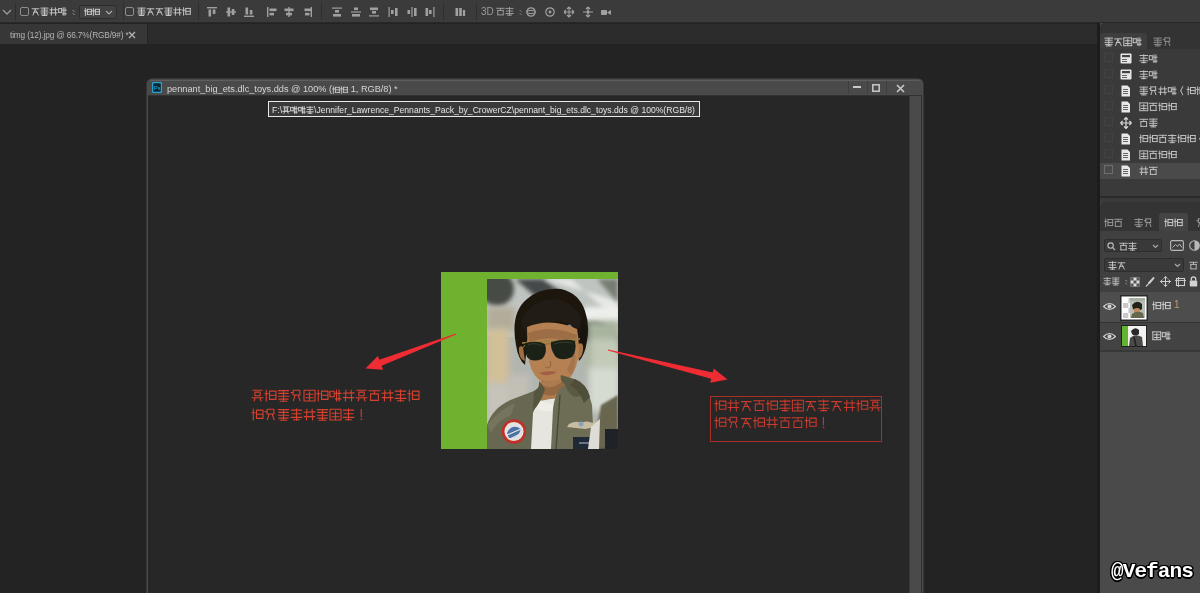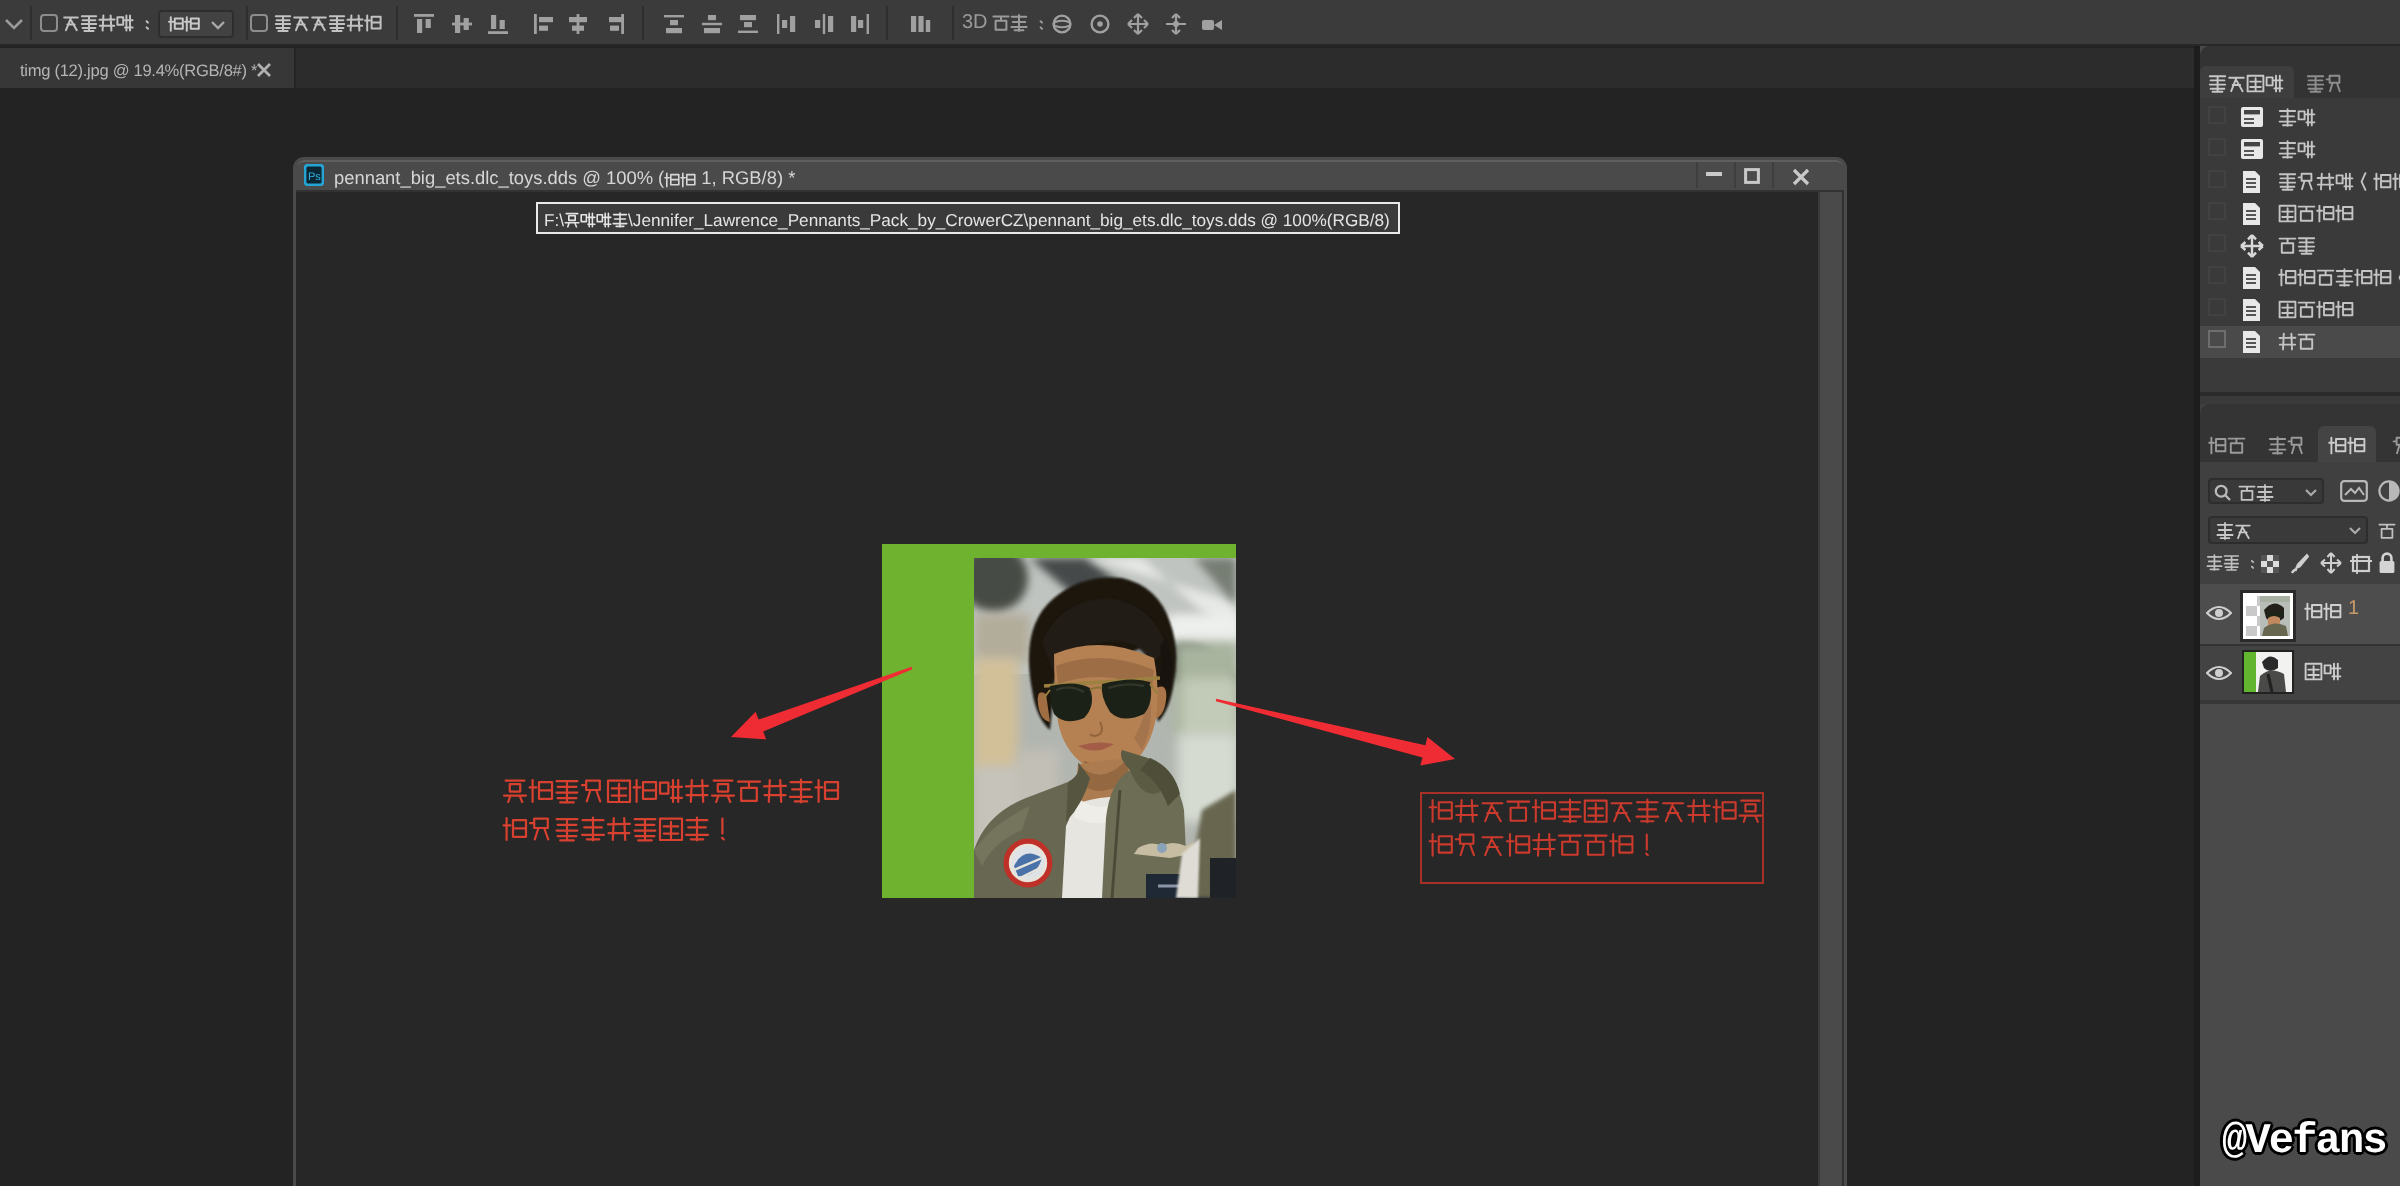--- a/index.html
+++ b/index.html
@@ -117,21 +117,21 @@
 <svg class="abs" style="left:582px;top:6px" width="12" height="12">
       <path d="M6 1v10M1 6h10M6 1l-2 2M6 1l2 2M6 11l-2-2M6 11l2-2" stroke="#a0a0a0" stroke-width="1.1" fill="none"></path>
       <circle cx="6" cy="6" r="1.5" fill="#a0a0a0"></circle>
     </svg>
 <svg class="abs" style="left:600px;top:6px" width="12" height="12">
       <rect x="1" y="4" width="6" height="5" rx="1" fill="#a0a0a0"></rect>
       <path d="M7 6.5l4-2.5v5z" fill="#a0a0a0"></path>
     </svg>
 <div class="abs" style="left:0;top:24px;width:1100px;height:20px;background:#2c2c2c;"></div>
 <div class="abs" style="left:0;top:24px;width:148px;height:20px;background:#373737;border-right:1px solid #252525;"></div>
-<div class="abs" style="left:10px;top:30px;font-size:8.3px;letter-spacing:-0.15px;color:#b4b4b4;white-space:nowrap;">timg (12).jpg @ 19.4%(RGB/8#) *</div>
+<div class="abs" style="left:10px;top:30px;font-size:8.3px;letter-spacing:-0.15px;color:#b4b4b4;white-space:nowrap;">timg (12).jpg @ 66.7%(RGB/9#) *</div>
 <svg class="abs" style="left:128px;top:31px" width="8" height="8">
       <path d="M1 1l6 6M7 1l-6 6" stroke="#b0b0b0" stroke-width="1.4"></path>
     </svg>
 <div class="abs" style="left:148px;top:80px;width:774px;height:513px;background:#272727;border-radius:4px 4px 0 0;box-shadow:0 0 0 1.5px #4a4a4a;"></div>
 <div class="abs" style="left:148px;top:80px;width:774px;height:15px;background:#4a4a4a;border-radius:4px 4px 0 0;border-top:1px solid #5e5e5e;"></div>
 <svg class="abs" style="left:152px;top:82px" width="10" height="11">
       <rect x="0.5" y="0.5" width="9" height="10" rx="1.5" fill="#0b2633" stroke="#25a4d4" stroke-width="1.4"></rect>
       <text x="2" y="8" font-size="5.5" fill="#2fb4e4" font-family="Liberation Sans">Ps</text>
     </svg>
 <div class="abs" style="left:167px;top:84px;font-size:9.2px;color:#d6d6d6;white-space:nowrap;">pennant_big_ets.dlc_toys.dds @ 100% (<svg width="16" height="8" viewBox="0 0 16 8" style="display:inline-block;vertical-align:middle;margin-top:0px;overflow:visible">

